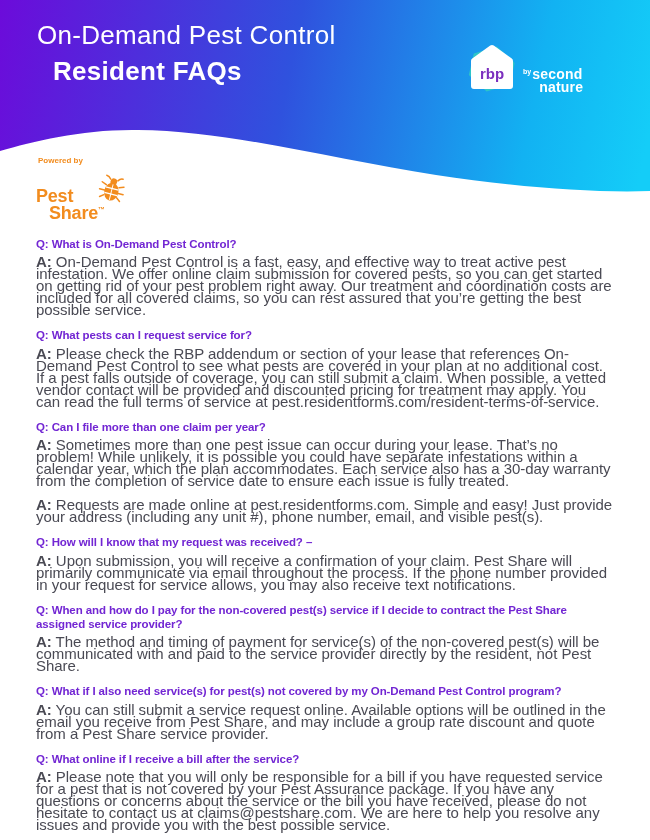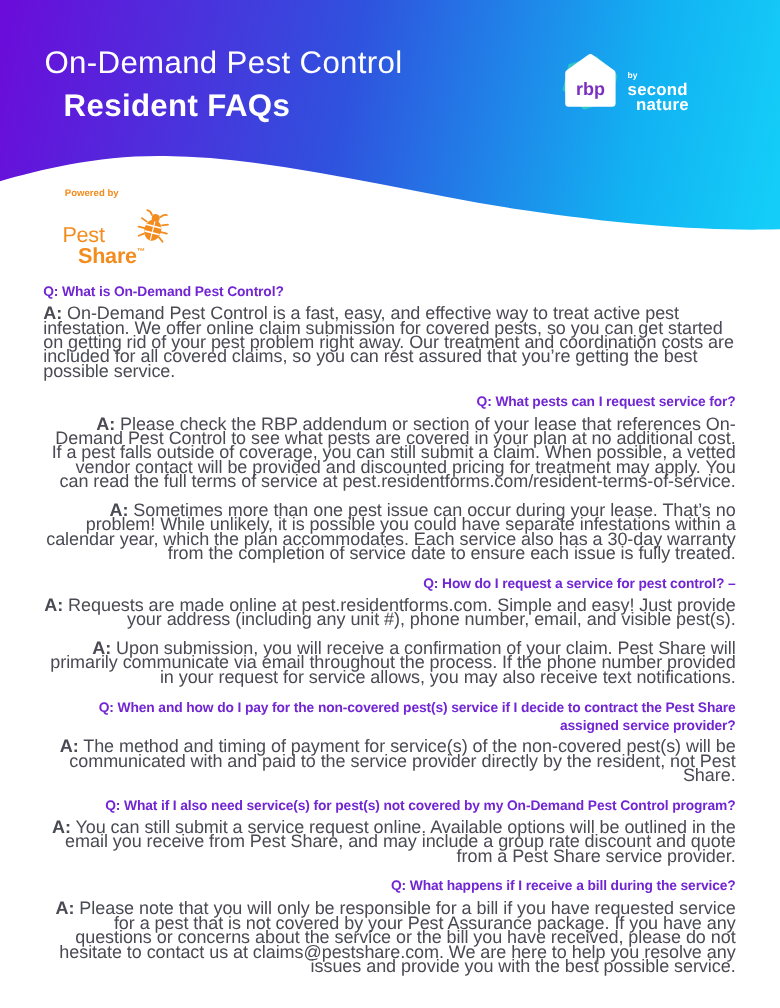--- a/index.html
+++ b/index.html
@@ -7,44 +7,44 @@
     width:650px;min-height:840px;
     font-family:"Liberation Sans",sans-serif;
     -webkit-font-smoothing:antialiased;
     position:relative;
   }
   .page{position:relative;width:650px;min-height:840px;background:#fff;overflow:hidden;}
 
   
   .header{position:relative;width:650px;height:200px;}
   .header svg.wave{display:block;width:650px;height:200px;}
-  .header-text{position:absolute;left:37px;top:38px;color:#ffffff;}
+  .header-text{position:absolute;left:37px;top:21px;color:#ffffff;}
   .header-title1{font-size:26px;font-weight:500;letter-spacing:.3px;margin:0;line-height:1.1;}
   .header-title2{font-size:26px;font-weight:700;letter-spacing:.3px;margin:7px 0 0 16px;line-height:1.1;}
 
   .brand-cluster{position:absolute;left:468px;top:42px;display:flex;align-items:flex-end;}
   .rbp-badge{width:48px;height:52px;position:relative;flex:0 0 auto;}
-  .sn-text{margin:16px 0 0 7px;color:#fff;display:flex;align-items:flex-start;flex-direction:column;}
+  .sn-text{margin:16px 0 0 7px;color:#fff;display:flex;align-items:flex-start;}
   .sn-by{font-size:7px;font-weight:600;margin-top:1px;margin-right:1px;}
   .sn-words{line-height:1;}
   .sn-line1{font-size:14px;font-weight:700;letter-spacing:.2px;}
   .sn-line2{font-size:14px;font-weight:700;letter-spacing:.2px;margin-left:7px;margin-top:-1px;}
 
   
-  .powered-by{position:absolute;left:52px;top:156px;width:110px;}
+  .powered-by{position:absolute;left:36px;top:156px;width:110px;}
   .pb-label{font-size:8px;font-weight:600;color:var(--orange,#F28C1E);margin:0 0 1px 2px;}
   .pb-row{position:relative;}
-  .pb-word1{font-size:18px;font-weight:400;color:var(--orange,#F28C1E);line-height:.95;margin-left:0;letter-spacing:-.2px;margin-top:23px;}
+  .pb-word1{font-size:18px;font-weight:700;color:var(--orange,#F28C1E);line-height:.95;margin-left:0;letter-spacing:-.2px;margin-top:23px;}
   .pb-word2{font-size:18px;font-weight:800;color:var(--orange,#F28C1E);line-height:.95;margin-left:13px;letter-spacing:-.2px;}
   .pb-tm{font-size:7px;vertical-align:super;font-weight:700;}
   .pb-bug{position:absolute;left:62px;top:-14px;}
 
   
   .main{padding:37px 37px 20px 36px;}
-  .faq + .faq{margin-top:12px;text-align:right;}
+  .faq + .faq{margin-top:12px;}
   .q{
     margin:0 0 5px 0;
     font-size:11.5px;font-weight:700;
     color:var(--q-color,#7226D3);
     letter-spacing:-.1px;line-height:1.25;
   }
   .a{
     margin:0;
     font-size:15px;font-weight:400;
     color:var(--a-color,#4A4A54);
@@ -125,41 +125,42 @@
       <h3 class="q">Q: What is On-Demand Pest Control?</h3>
       <p class="a"><strong>A:</strong> <span>On-Demand Pest Control is a fast, easy, and effective way to treat active pest infestation. We offer online claim submission for covered pests, so you can get started on getting rid of your pest problem right away. Our treatment and coordination costs are included for all covered claims, so you can rest assured that you’re getting the best possible service.</span></p>
     </section>
 
     <section class="faq">
       <h3 class="q">Q: What pests can I request service for?</h3>
       <p class="a"><strong>A:</strong> <span>Please check the RBP addendum or section of your lease that references On-Demand Pest Control to see what pests are covered in your plan at no additional cost. If a pest falls outside of coverage, you can still submit a claim. When possible, a vetted vendor contact will be provided and discounted pricing for treatment may apply. You can read the full terms of service at pest.residentforms.com/resident-terms-of-service.</span></p>
     </section>
 
     <section class="faq">
+      <h3 class="q">Q: Can I file more than one claim per year?</h3>
       <p class="a"><strong>A:</strong> <span>Sometimes more than one pest issue can occur during your lease. That’s no problem! While unlikely, it is possible you could have separate infestations within a calendar year, which the plan accommodates. Each service also has a 30-day warranty from the completion of service date to ensure each issue is fully treated.</span></p>
     </section>
 
     <section class="faq">
-      <h3 class="q">Q: How do I request a service for pest control? –</h3>
       <p class="a"><strong>A:</strong> <span>Requests are made online at pest.residentforms.com. Simple and easy! Just provide your address (including any unit #), phone number, email, and visible pest(s).</span></p>
     </section>
 
     <section class="faq">
+      <h3 class="q">Q: How will I know that my request was received? –</h3>
       <p class="a"><strong>A:</strong> <span>Upon submission, you will receive a confirmation of your claim. Pest Share will primarily communicate via email throughout the process. If the phone number provided in your request for service allows, you may also receive text notifications.</span></p>
     </section>
 
     <section class="faq">
       <h3 class="q">Q: When and how do I pay for the non-covered pest(s) service if I decide to contract the Pest Share assigned service provider?</h3>
       <p class="a"><strong>A:</strong> <span>The method and timing of payment for service(s) of the non-covered pest(s) will be communicated with and paid to the service provider directly by the resident, not Pest Share.</span></p>
     </section>
 
     <section class="faq">
       <h3 class="q">Q: What if I also need service(s) for pest(s) not covered by my On-Demand Pest Control program?</h3>
       <p class="a"><strong>A:</strong> <span>You can still submit a service request online. Available options will be outlined in the email you receive from Pest Share, and may include a group rate discount and quote from a Pest Share service provider.</span></p>
     </section>
 
     <section class="faq">
-      <h3 class="q">Q: What happens if I receive a bill during the service?</h3>
+      <h3 class="q">Q: What online if I receive a bill after the service?</h3>
       <p class="a"><strong>A:</strong> <span>Please note that you will only be responsible for a bill if you have requested service for a pest that is not covered by your Pest Assurance package. If you have any questions or concerns about the service or the bill you have received, please do not hesitate to contact us at claims@pestshare.com. We are here to help you resolve any issues and provide you with the best possible service.</span></p>
     </section>
 
   </div>
 </div>
 
 </body></html>

